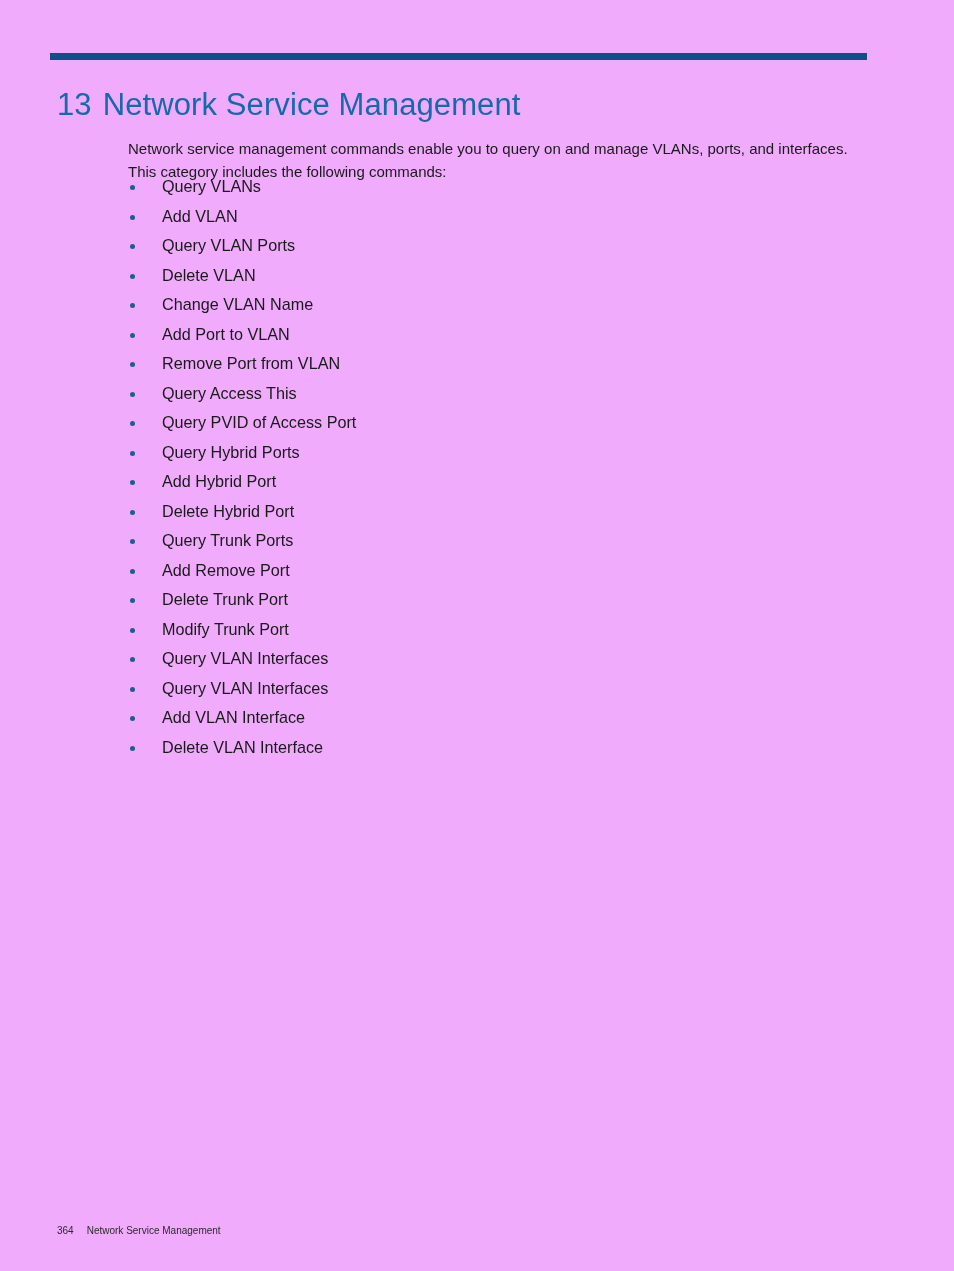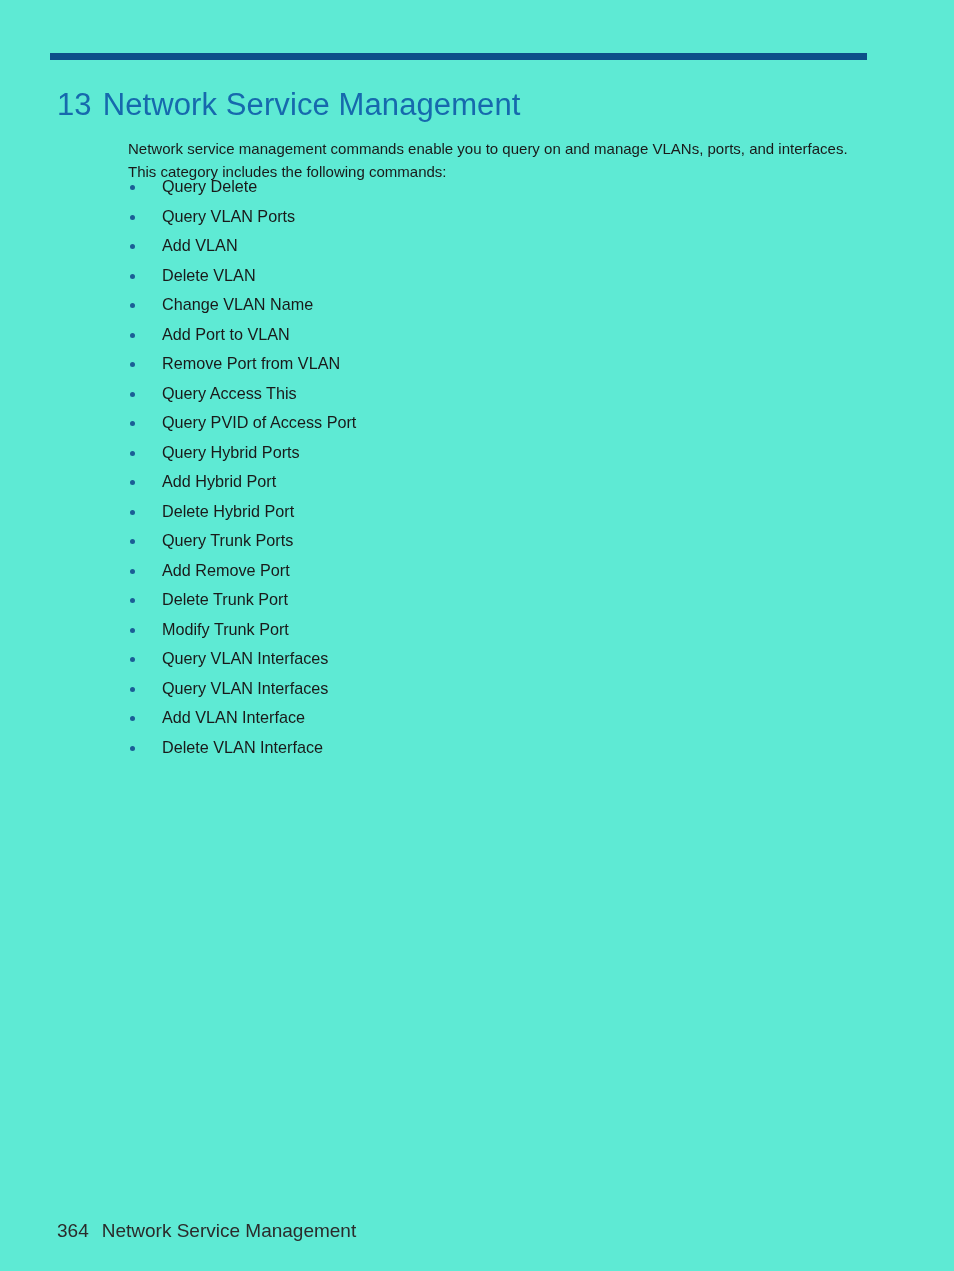--- a/index.html
+++ b/index.html
@@ -13,21 +13,21 @@
     position: relative;
     font-family: "Liberation Sans", sans-serif;
     -webkit-font-smoothing: antialiased;
   }
 
   .page {
     position: absolute;
     top: 0; left: 0;
     width: 954px;
     height: 1271px;
-    background: #5eead4;
+    background: #f0abfc;
     overflow: hidden;
   }
 
   
   .chapter-rule {
     position: absolute;
     left: 50px;
     top: 53px;
     width: 817px;
     height: 7px;
@@ -96,21 +96,21 @@
     display: inline-block;
     vertical-align: baseline;
   }
 
   
   .footer {
     position: absolute;
     left: 57px;
     top: 1222px;
     color: #2b2b2b;
-    font-size: 19px;
+    font-size: 10px;
     line-height: 18px;
     white-space: nowrap;
   }
   .footer .page-number {
     margin-right: 13px;
   }
 </style>
 </head>
 <body>
 
@@ -120,29 +120,29 @@
 
   <h1 class="chapter-title">
     <span class="chapter-number">13</span><span class="chapter-title-text">Network Service Management</span>
   </h1>
 
   <p class="intro">Network service management commands enable you to query on and manage VLANs, ports, and interfaces. This category includes the following commands:</p>
 
   <ul class="cmd-list">
     <li class="cmd-item">
       <span class="cmd-bullet"></span>
-      <span class="cmd-label">Query Delete</span>
+      <span class="cmd-label">Query VLANs</span>
+    </li>
+    <li class="cmd-item">
+      <span class="cmd-bullet"></span>
+      <span class="cmd-label">Add VLAN</span>
     </li>
     <li class="cmd-item">
       <span class="cmd-bullet"></span>
       <span class="cmd-label">Query VLAN Ports</span>
-    </li>
-    <li class="cmd-item">
-      <span class="cmd-bullet"></span>
-      <span class="cmd-label">Add VLAN</span>
     </li>
     <li class="cmd-item">
       <span class="cmd-bullet"></span>
       <span class="cmd-label">Delete VLAN</span>
     </li>
     <li class="cmd-item">
       <span class="cmd-bullet"></span>
       <span class="cmd-label">Change VLAN Name</span>
     </li>
     <li class="cmd-item">

